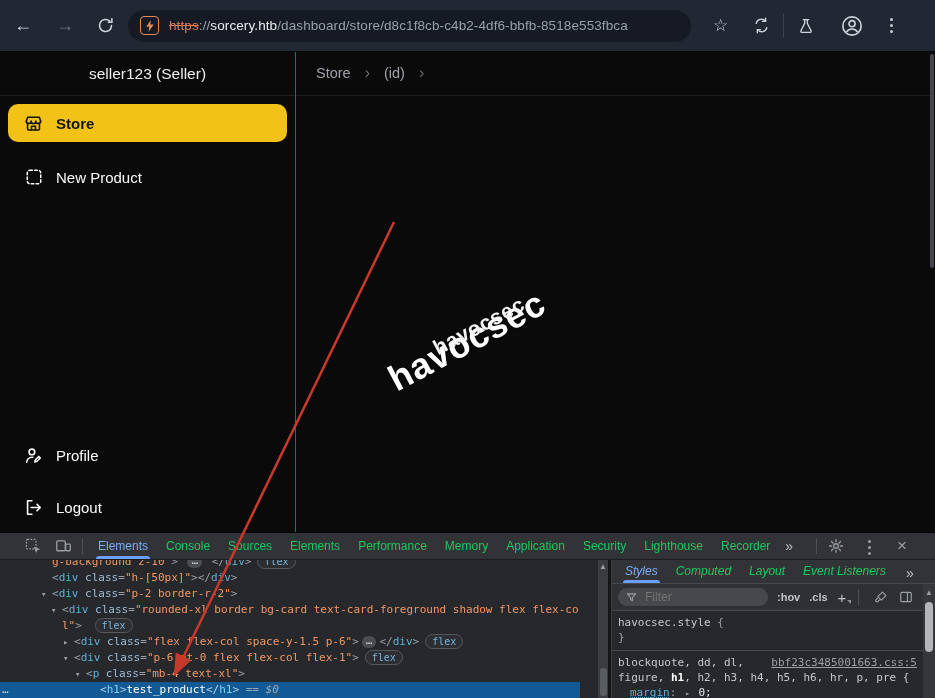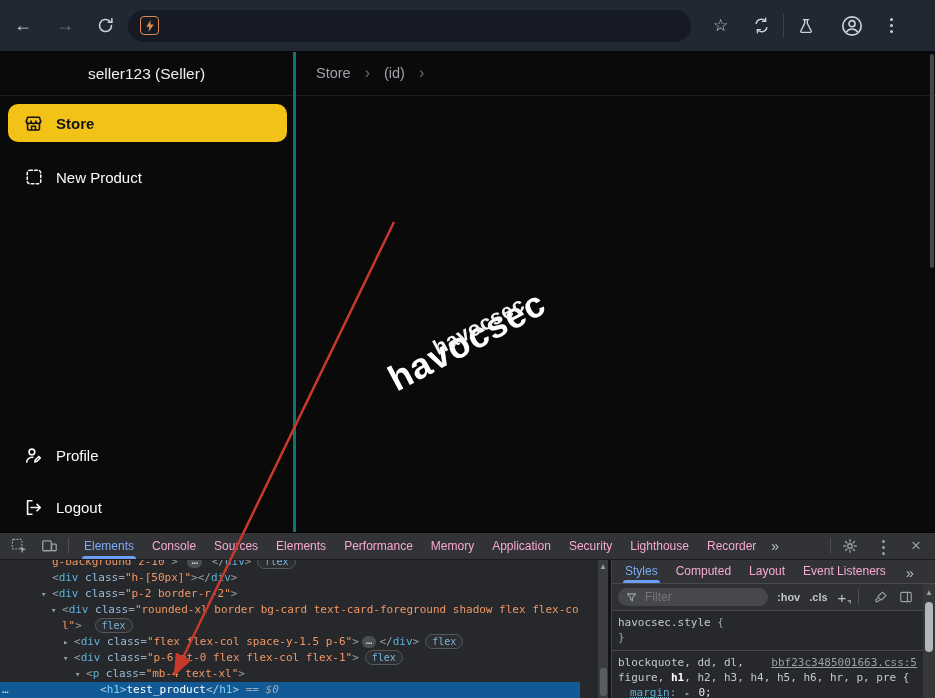--- a/index.html
+++ b/index.html
@@ -22,21 +22,21 @@
   .url-host{color:#e8ebef;}
   .url-path{color:#98a0ab;}
   .tb-right{display:flex;align-items:center;margin-left:14px;color:#c6cdd6;}
   .tb-divider{width:1px;height:24px;background:#3a4150;margin:0 9px;}
   .star{font-size:17px;color:#c6cdd6;margin:0 4px;}
   .kebab{display:flex;flex-direction:column;align-items:center;justify-content:center;width:20px;height:24px;}
   .kebab i{width:3px;height:3px;border-radius:50%;background:currentColor;margin:1.5px 0;}
   
   .page{position:absolute;left:0;top:52px;width:935px;height:480px;background:#0a0a0b;}
   .page-hdiv{position:absolute;left:0;top:43px;width:935px;height:1px;background:#1f1f23;}
-  .sidebar{position:absolute;left:0;top:0;width:296px;height:480px;border-right:3px solid #0f766e;box-sizing:border-box;}
+  .sidebar{position:absolute;left:0;top:0;width:296px;height:480px;border-right:1px solid #0f766e;box-sizing:border-box;}
   .sb-title{height:43px;display:flex;align-items:center;justify-content:center;color:#ededee;font-size:15.5px;font-weight:500;}
   .sb-btn{position:absolute;left:8px;width:279px;height:38px;border-radius:10px;display:flex;align-items:center;
           padding:0 0 0 16px;box-sizing:border-box;font-size:15px;cursor:pointer;}
   .sb-btn .ic{width:19px;height:19px;margin-right:13px;display:flex;align-items:center;justify-content:center;}
   .sb-btn.active{background:#f2c216;color:#141414;font-weight:600;}
   .sb-btn.plain{color:#fafafa;font-weight:500;}
   .sb-foot{position:absolute;left:8px;width:279px;height:34px;display:flex;align-items:center;
            padding-left:16px;box-sizing:border-box;color:#fafafa;font-size:15px;font-weight:500;cursor:pointer;}
   .sb-foot .ic{width:19px;height:19px;margin-right:13px;display:flex;align-items:center;justify-content:center;}
   .main{position:absolute;left:297px;top:0;width:638px;height:480px;}
@@ -49,25 +49,25 @@
   .card-para{position:absolute;left:23px;top:88px;font-size:17px;}
   .sel-text{background:#1e55d5;color:#e9f0ff;padding:1px 2px;}
   .watermark-big{position:absolute;left:84px;top:268px;font-size:36px;font-weight:700;color:#fff;
                  transform:rotate(-28deg);letter-spacing:1px;text-shadow:0 0 3px rgba(0,0,0,.6);}
   .watermark-small{position:absolute;left:132px;top:262px;font-size:21px;font-weight:700;color:#f4f4f4;
                  transform:rotate(-28deg);letter-spacing:.5px;}
   .page-scroll-thumb{position:absolute;right:1px;top:2px;width:4px;height:214px;background:#45454b;border-radius:2px;}
   
   .devtools{position:absolute;left:0;top:532px;width:935px;height:166px;background:#26282b;border-top:1px solid #000;box-sizing:border-box;}
   .dt-toolbar{position:absolute;left:0;top:0;width:935px;height:27px;background:#313337;
-              border-bottom:1px solid #1b1c1e;box-sizing:border-box;display:flex;align-items:flex-end;padding:0 6px;}
+              border-bottom:1px solid #1b1c1e;box-sizing:border-box;display:flex;align-items:flex-end;padding:0 20px;}
   .dt-ic{width:26px;height:26px;display:flex;align-items:center;justify-content:center;color:#9aa0a6;flex:0 0 auto;align-self:center;}
   .dt-vdiv{width:1px;height:16px;background:#4c4e52;margin:0 6px;align-self:center;}
   .dt-tabs{display:flex;align-items:stretch;}
-  .dt-tab{position:relative;padding:0 9px;font-size:12px;color:#f9a8d4;line-height:26px;white-space:nowrap;cursor:pointer;}
+  .dt-tab{position:relative;padding:0 9px;font-size:12px;color:#22c55e;line-height:26px;white-space:nowrap;cursor:pointer;}
   .dt-tab.active{color:#7cacf8;}
   .dt-tab.active::after{content:'';position:absolute;left:7px;right:7px;bottom:0;height:3px;background:#6d9ef5;border-radius:3px 3px 0 0;}
   .more-tabs{color:#bdc1c6;font-size:14px;line-height:26px;padding:0 6px;cursor:pointer;}
   .dt-spacer{flex:1;}
   .dt-close{font-size:17px;}
   
   .elements-panel{position:absolute;left:0;top:27px;width:598px;height:139px;overflow:hidden;
                   font-family:"DejaVu Sans Mono",monospace;font-size:11px;}
   .tree{position:absolute;left:0;top:-6px;width:598px;word-break:break-all;padding-right:18px;box-sizing:border-box;}
   .tree-line{position:relative;min-height:16px;line-height:16px;}
@@ -82,21 +82,21 @@
   .flex-badge{display:inline-block;border:1px solid #55585c;color:#7ab3dd;border-radius:8px;
               padding:0 6px;margin-left:6px;font-size:10px;line-height:13px;background:#2c2e31;cursor:pointer;}
   .el-scrollbar{position:absolute;left:598px;top:27px;width:10px;height:139px;background:#3a3c3f;}
   .el-scrollbar .sb-up{position:absolute;left:0;top:2px;width:10px;text-align:center;color:#9aa0a6;font-size:8px;}
   .el-scrollbar .sb-thumb{position:absolute;left:1.5px;top:108px;width:7px;height:28px;background:#595c60;border-radius:3px;}
   .panel-divider{position:absolute;left:608px;top:27px;width:4px;height:139px;background:#141517;border-right:1px solid #3e4043;box-sizing:border-box;}
   
   .styles-panel{position:absolute;left:612px;top:27px;width:323px;height:139px;}
   .sp-tabs{position:absolute;left:0;top:0;width:323px;height:24px;background:#313337;border-bottom:1px solid #47494d;
            box-sizing:border-box;display:flex;align-items:stretch;padding-left:4px;}
-  .sp-tabs .dt-tab{line-height:23px;}
+  .sp-tabs .dt-tab{line-height:23px;font-style:italic;}
   .sp-filter{position:absolute;left:0;top:24px;width:323px;height:27px;background:#2e3033;border-bottom:1px solid #47494d;
              box-sizing:border-box;display:flex;align-items:center;padding:0 6px;}
   .filter-pill{width:150px;height:18px;background:#46484c;border-radius:9px;display:flex;align-items:center;
                padding:0 8px;box-sizing:border-box;color:#9aa0a6;}
   .filter-pill input{background:transparent;border:none;outline:none;color:#9aa0a6;font-size:12px;width:100px;
                      margin-left:6px;font-family:"Liberation Sans",sans-serif;}
   .sp-toggle{color:#c0c3c7;font-size:11px;font-weight:700;margin-left:9px;cursor:pointer;}
   .sp-plus{position:relative;color:#c0c3c7;font-size:15px;margin-left:10px;cursor:pointer;}
   .sp-plus::after{content:'';position:absolute;right:-5px;bottom:2px;border-left:4px solid transparent;border-top:4px solid #8d9195;}
   .sp-ic{margin-left:11px;color:#9aa0a6;display:flex;align-items:center;cursor:pointer;}
@@ -129,20 +129,21 @@
           <path d="M20.5 12a8.5 8.5 0 1 1-2.6-6.1"></path>
           <polyline points="21 2.5 21 7.5 16 7.5" fill="none"></polyline>
         </svg>
     </div>
     <div class="urlbar">
       <span class="sec-badge">
         <svg width="10" height="12" viewBox="0 0 12 16">
             <polygon points="7,0 1,9 5,9 4,16 11,6 6.5,6" fill="currentColor"></polygon>
           </svg>
       </span>
+      <span class="url-text"><span class="url-scheme">https</span><span class="url-sep">://</span><span class="url-host">sorcery.htb</span><span class="url-path">/dashboard/store/d8c1f8cb-c4b2-4df6-bbfb-8518e553fbca</span></span>
     </div>
     <div class="tb-right">
       <span class="star" style="margin-left:8px;">☆</span>
       <div class="nav-ic" style="margin-left:16px;">
         <svg width="17" height="17" viewBox="0 0 24 24" fill="none" stroke="currentColor" stroke-width="2" stroke-linecap="round">
             <path d="M4.5 9a7.5 7.5 0 0 1 13-3.2"></path>
             <polyline points="17.8 1.8 17.8 6.2 13.4 6.2"></polyline>
             <path d="M19.5 15a7.5 7.5 0 0 1-13 3.2"></path>
             <polyline points="6.2 22.2 6.2 17.8 10.6 17.8"></polyline>
           </svg>

